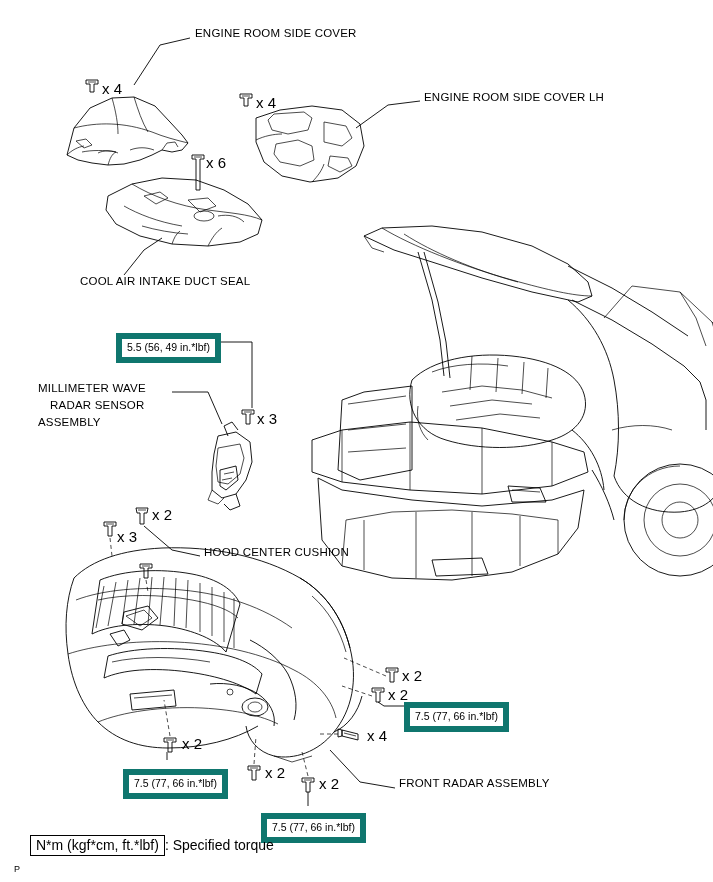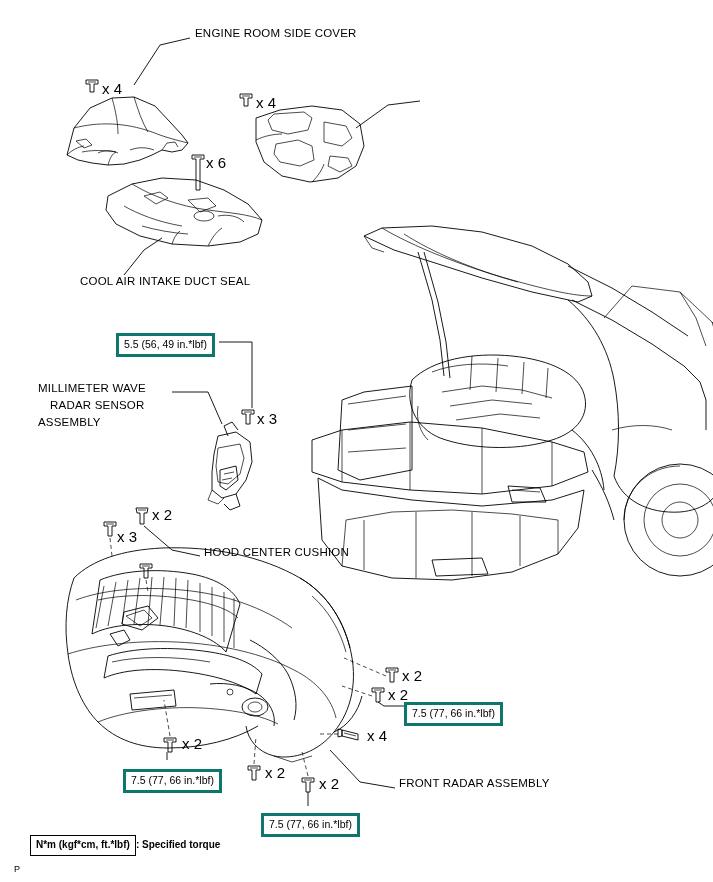--- a/index.html
+++ b/index.html
@@ -1,21 +1,21 @@
 <!DOCTYPE html>
 <html><head>
 <meta charset="utf-8">
 <style>
   html,body{margin:0;padding:0;background:#ffffff;}
   body{width:713px;height:882px;position:relative;font-family:"Liberation Sans",sans-serif;color:#000;overflow:hidden;}
   #stage{position:absolute;left:12px;top:0;width:713px;height:882px;}
   .lbl{position:absolute;font-size:11.5px;letter-spacing:.2px;line-height:14px;white-space:pre;color:#000;}
-  .torque{position:absolute;font-size:10.5px;line-height:13px;border:3px solid #0f766e;background:#fff;padding:2px 5px 3px 5px;white-space:nowrap;}
+  .torque{position:absolute;font-size:10.5px;line-height:13px;border:6px solid #0f766e;background:#fff;padding:2px 5px 3px 5px;white-space:nowrap;}
   .qty{position:absolute;font-size:15px;line-height:13px;white-space:nowrap;}
-  .legend{position:absolute;font-size:10px;line-height:14px;white-space:nowrap;font-weight:bold;}
+  .legend{position:absolute;font-size:14px;line-height:14px;white-space:nowrap;}
   .legend .box{border:1px solid #000;padding:2px 5px 3px 5px;display:inline-block;}
   .corner{position:absolute;font-size:9px;color:#000;}
   svg{position:absolute;left:0;top:0;}
   .ln{stroke:#000;stroke-width:0.9;fill:none;}
   .thin{stroke:#000;stroke-width:0.7;fill:none;}
   .dash{stroke:#000;stroke-width:0.7;fill:none;stroke-dasharray:4 3;}
 </style>
 </head>
 <body>
 
@@ -254,20 +254,21 @@
     <g>
       <path class="ln" d="M290 778 L302 778 L302 782 L298 782 L298 792 L294 792 L294 782 L290 782 Z" fill="#fff"></path>
       <path class="thin" d="M292 780 L300 780"></path>
     </g>
     <path class="dash" d="M296 776 L290 752"></path>
     <path class="ln" d="M296 806 L296 792"></path>
 
   </svg>
 
   <div class="lbl" style="left:183px;top:26px;">ENGINE ROOM SIDE COVER</div>
+  <div class="lbl" style="left:412px;top:90px;">ENGINE ROOM SIDE COVER LH</div>
   <div class="lbl" style="left:68px;top:274px;">COOL AIR INTAKE DUCT SEAL</div>
   <div class="lbl" style="left:26px;top:381px;">MILLIMETER WAVE</div>
   <div class="lbl" style="left:26px;top:398px;margin-left:12px;">RADAR SENSOR</div>
   <div class="lbl" style="left:26px;top:415px;">ASSEMBLY</div>
   <div class="lbl" style="left:192px;top:545px;">HOOD CENTER CUSHION</div>
   <div class="lbl" style="left:387px;top:776px;">FRONT RADAR ASSEMBLY</div>
 
   <div class="torque" style="left:104px;top:333px;">5.5 (56, 49 in.*lbf)</div>
   <div class="torque" style="left:392px;top:702px;">7.5 (77, 66 in.*lbf)</div>
   <div class="torque" style="left:111px;top:769px;">7.5 (77, 66 in.*lbf)</div>

